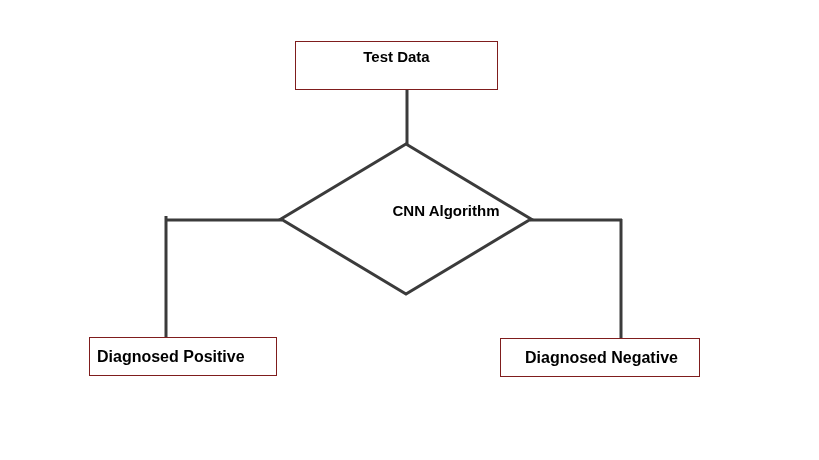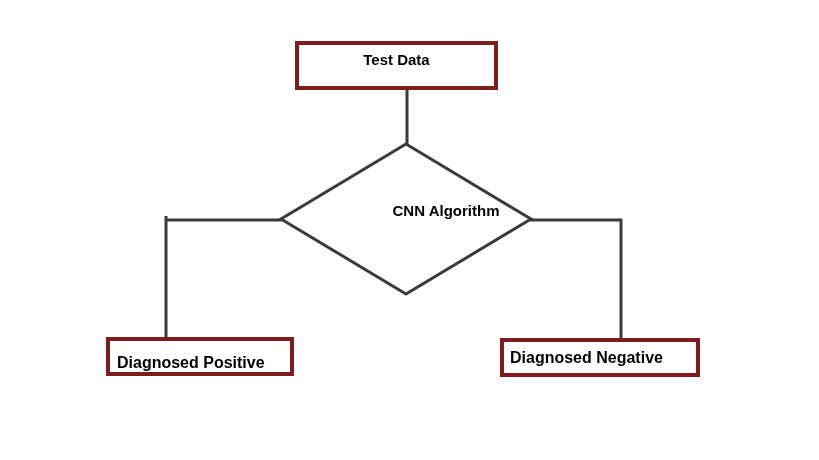--- a/index.html
+++ b/index.html
@@ -19,54 +19,54 @@
     position: absolute;
     left: 0;
     top: 0;
     width: 819px;
     height: 460px;
     z-index: 1;
   }
   .node-box {
     position: absolute;
     box-sizing: border-box;
-    border: 4px solid #7f1d1d;
+    border: 1px solid #7f1d1d;
     background: #ffffff;
     color: #000000;
     font-weight: bold;
     z-index: 2;
     display: flex;
   }
   .node-test-data {
     left: 295px;
     top: 41px;
     width: 203px;
     height: 49px;
     font-size: 15px;
     justify-content: center;
     align-items: flex-start;
     padding-top: 6px;
   }
   .node-diag-pos {
-    left: 106px;
+    left: 89px;
     top: 337px;
     width: 188px;
     height: 39px;
     font-size: 16px;
-    align-items: flex-end;
+    align-items: center;
     padding-left: 7px;
   }
   .node-diag-neg {
     left: 500px;
     top: 338px;
     width: 200px;
     height: 39px;
     font-size: 16px;
     align-items: center;
-    padding-left: 6px;
+    padding-left: 24px;
   }
   .diamond-label {
     position: absolute;
     left: 400px;
     top: 210px;
     transform: translate(-50%, -50%);
     font-size: 15px;
     font-weight: bold;
     color: #000000;
     white-space: nowrap;

